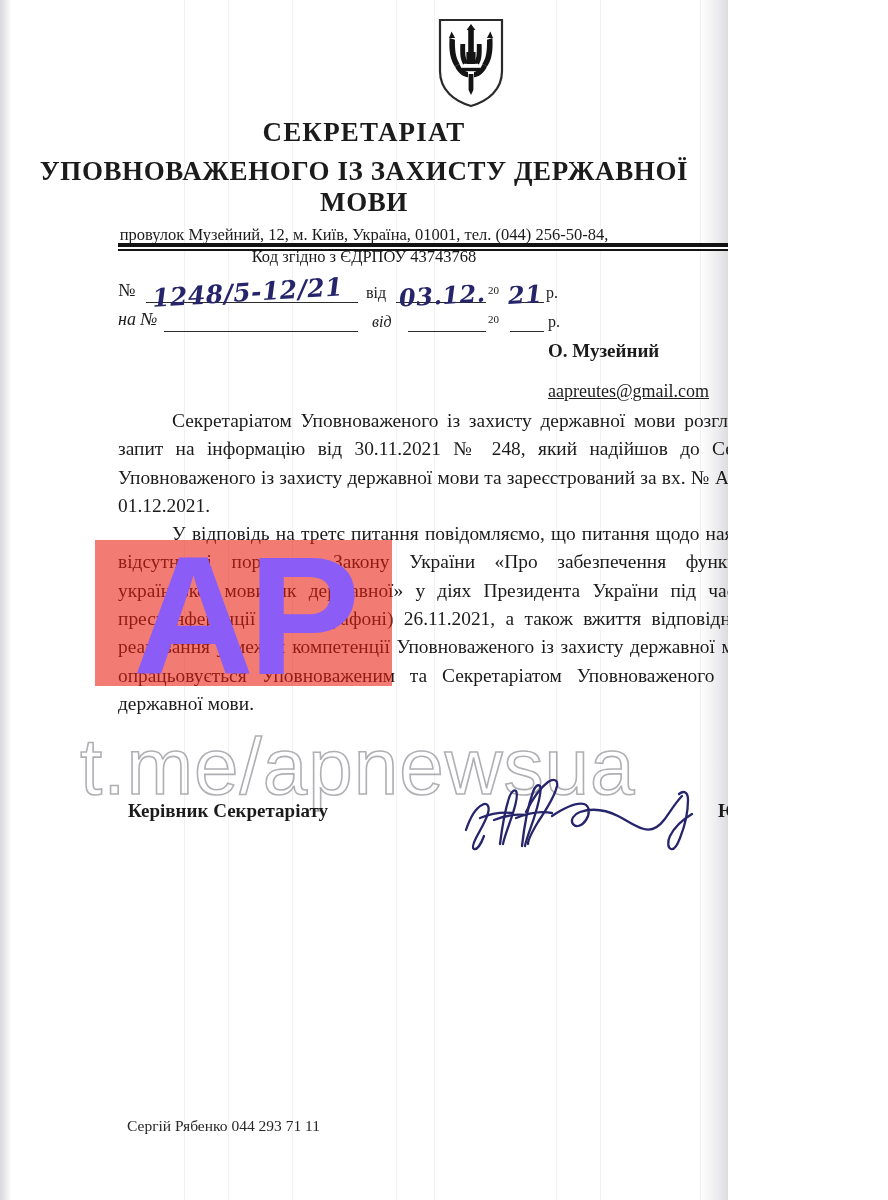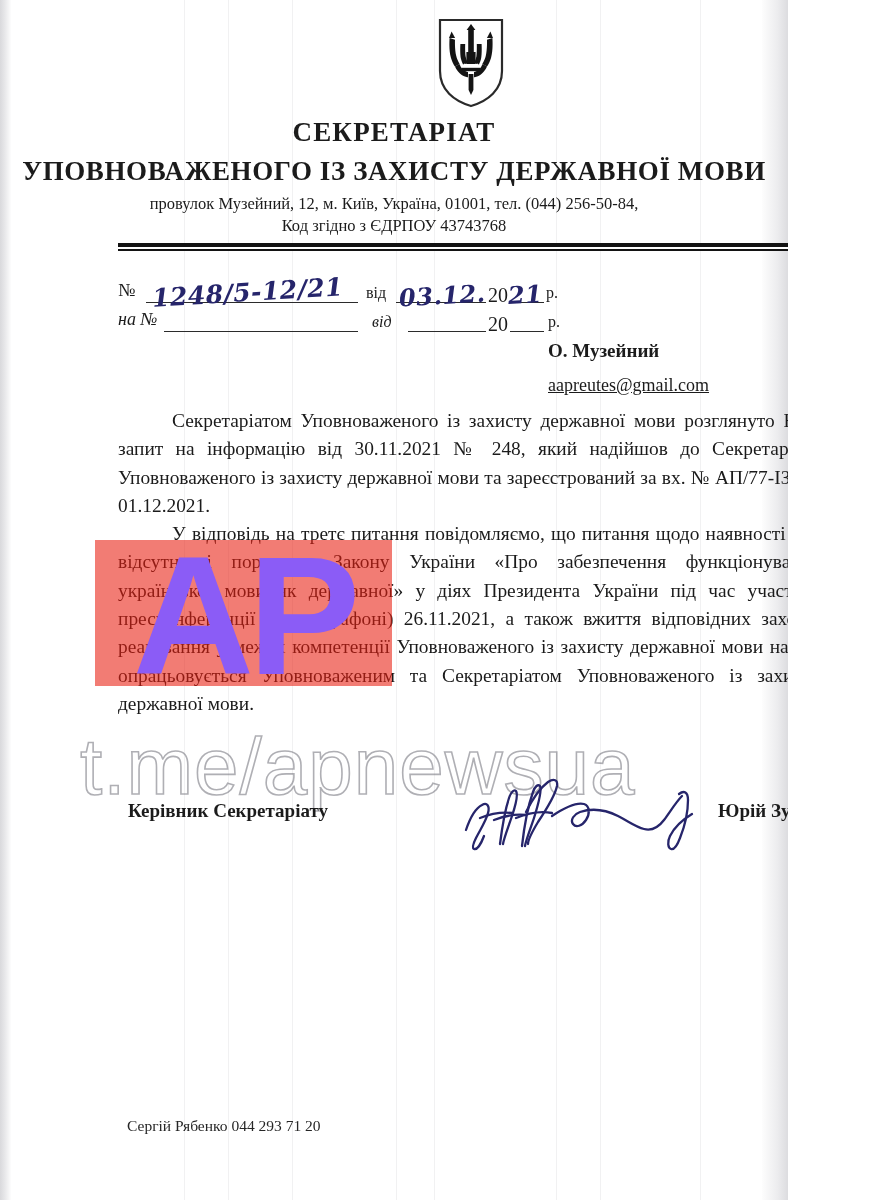--- a/index.html
+++ b/index.html
@@ -2,21 +2,21 @@
 <html><head>
 <meta charset="utf-8">
 <style>
   html, body {
     margin: 0;
     padding: 0;
     background: #ffffff;
   }
   #page {
     position: relative;
-    width: 788px;
+    width: 728px;
     height: 1200px;
     background: #ffffff;
     overflow: hidden;
     font-family: "Liberation Serif", serif;
     color: #1b1b1b;
   }
   
   .edge-left {
     position: absolute;
     left: 0; top: 0;
@@ -98,21 +98,21 @@
   }
   .ref-row { position: relative; height: 29px; }
   .ref-lbl { position: absolute; left: 0; top: 2px; font-size: 18px; }
   .ref-lbl.ital { font-style: italic; }
   .ref-line {
     position: absolute;
     border-bottom: 1px solid #2b2b2b;
   }
   .ref-vid { position: absolute; font-size: 16px; text-align: center; }
   .ref-vid.ital { font-style: italic; }
-  .ref-20 { position: absolute; font-size: 20px; }
+  .ref-20 { position: absolute; font-size: 11px; }
   .ref-r  { position: absolute; font-size: 16px; }
 
   .hand {
     position: absolute;
     color: #26256b;
     font-family: "DejaVu Serif", serif;
     font-style: italic;
     font-weight: bold;
     white-space: nowrap;
     transform: rotate(-3.5deg);
@@ -128,21 +128,21 @@
   }
   .addressee .name {
     font-weight: bold;
     font-size: 19px;
     line-height: 1.3;
   }
   .addressee .mail {
     font-size: 18px;
     text-decoration: underline;
     line-height: 1.45;
-    margin-top: 8px;
+    margin-top: 14px;
   }
 
   
   .body {
     position: absolute;
     left: 118px;
     top: 407px;
     width: 702px;
     font-size: 19.4px;
     line-height: 28.3px;
@@ -358,15 +358,15 @@
         <path d="M66 40 C72 28 80 16 88 10 C94 6 98 8 97 14 C95 24 86 38 78 50 C72 60 68 68 68 72"></path>
         <path d="M92 44 C104 36 116 30 124 32 C130 34 130 42 126 48 C122 54 116 56 113 52
                  C110 48 114 42 120 40 C132 36 146 38 158 44 C168 49 176 55 184 57
                  C192 59 198 56 204 48 C210 40 216 30 222 24"></path>
         <path d="M219 22 C224 18 228 20 228 28 C228 40 224 56 220 66 C217 74 214 78 211 77
                  C208 76 207 70 210 64 C214 56 222 48 232 42"></path>
       </g>
     </svg>
   </div>
 
-  <div class="footer">Сергій Рябенко 044 293 71 20</div>
+  <div class="footer">Сергій Рябенко 044 293 71 11</div>
 
 </div>
 
 </body></html>

